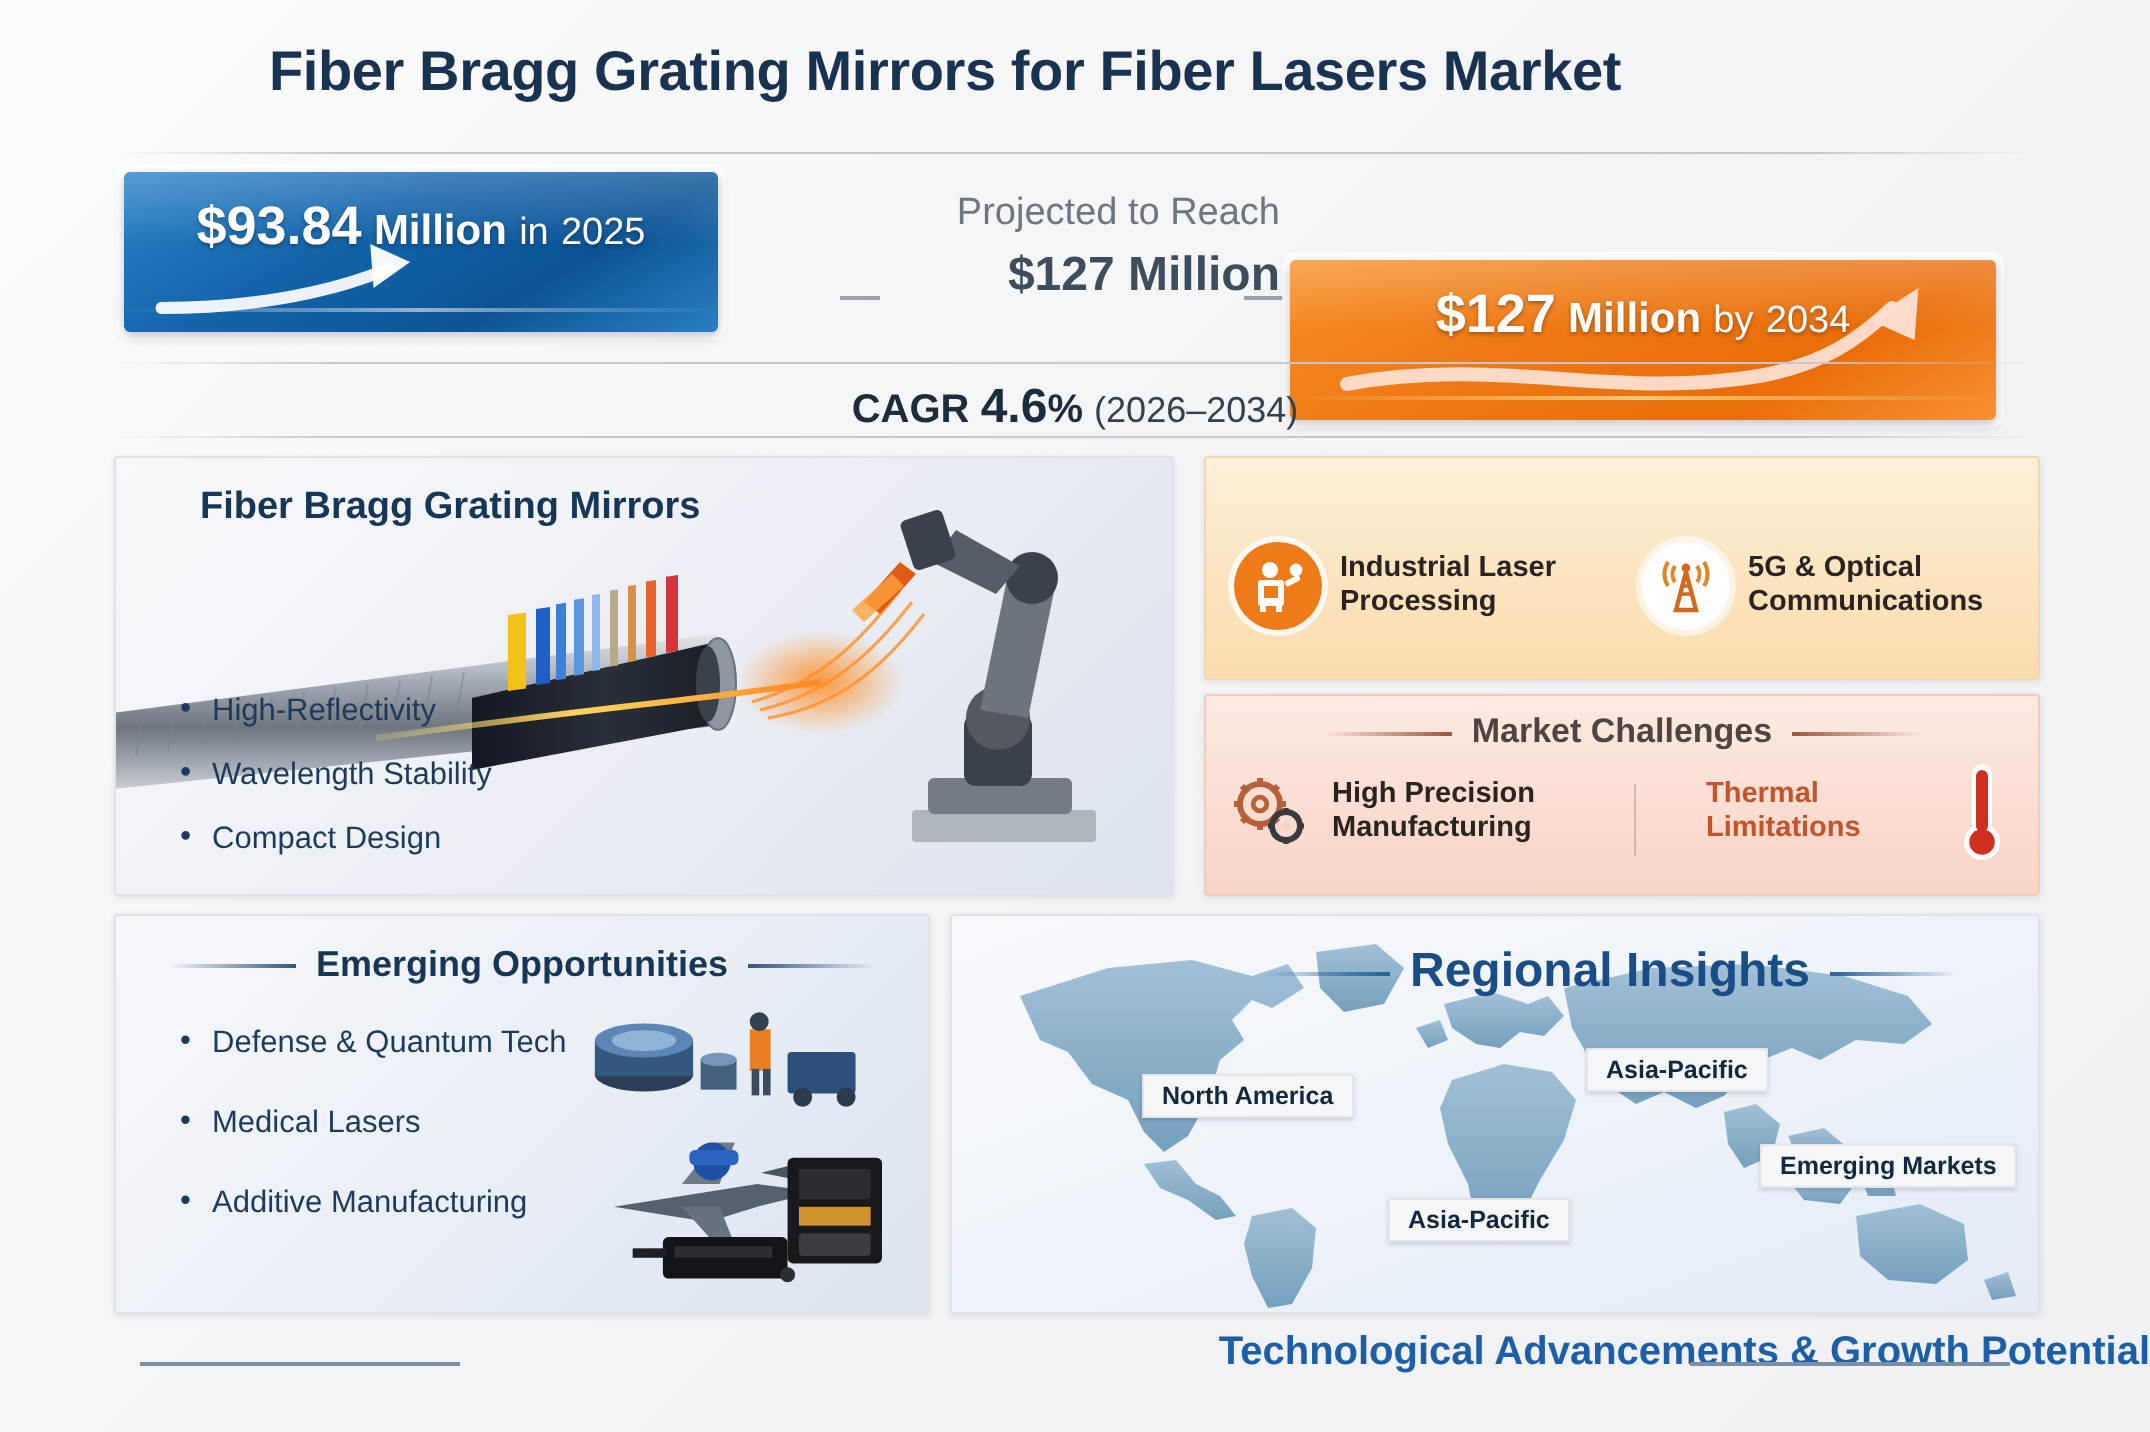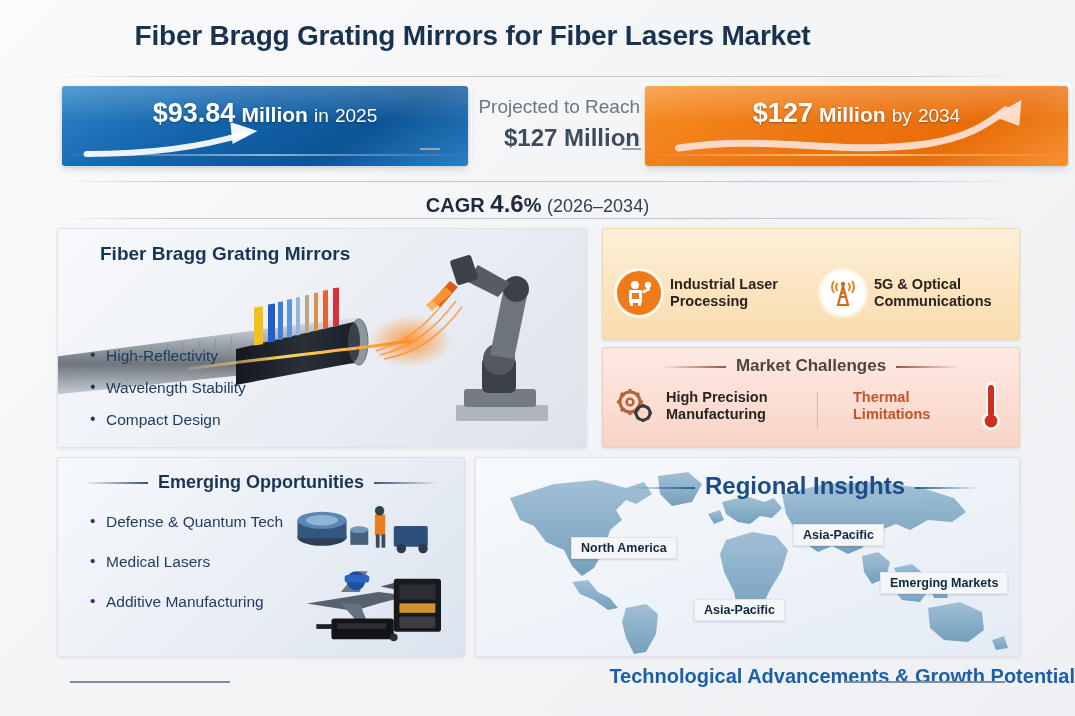--- a/index.html
+++ b/index.html
@@ -21,24 +21,24 @@
   .rule-top{left:57px;top:76px;width:961px;}
   .rule-mid{left:57px;top:181px;width:961px;}
   .rule-bot{left:57px;top:218px;width:961px;}
 
   
   .kpi{
     position:absolute;top:86px;height:80px;border-radius:3px;
     box-shadow:0 2px 6px rgba(20,40,70,.28), 0 0 0 4px rgba(255,255,255,.85);
     overflow:hidden;
   }
-  .kpi-blue{left:62px;width:406px;
+  .kpi-blue{left:62px;width:297px;
     background:linear-gradient(150deg,#2d84c8 0%,#1464ab 38%,#0c5496 70%,#2a7fc2 100%);}
-  .kpi-orange{left:645px;width:423px;
-    background:linear-gradient(150deg,#f78f28 0%,#ee7814 38%,#e96d09 72%,#f79133 100%);}
+  .kpi-orange{left:645px;width:353px;
+    background:linear-gradient(150deg,#f78f28 0%,#ee7814 38%,#e96d09 72%,#f79133 100%);margin-top:44px;}
   .kpi-txt{
     position:absolute;left:0;right:0;top:12px;text-align:center;color:#fff;
     font-size:22px;font-weight:bold;text-shadow:0 1px 2px rgba(0,0,0,.35);
     white-space:nowrap;
   }
   .kpi-txt .big{font-size:27px;font-weight:bold;}
   .kpi-txt .mid{font-size:21px;font-weight:bold;}
   .kpi-txt .sml{font-size:19px;font-weight:normal;}
   .kpi svg{position:absolute;left:0;top:0;width:100%;height:100%;}
   .kpi-gloss{position:absolute;left:0;right:0;bottom:10px;height:2px;

